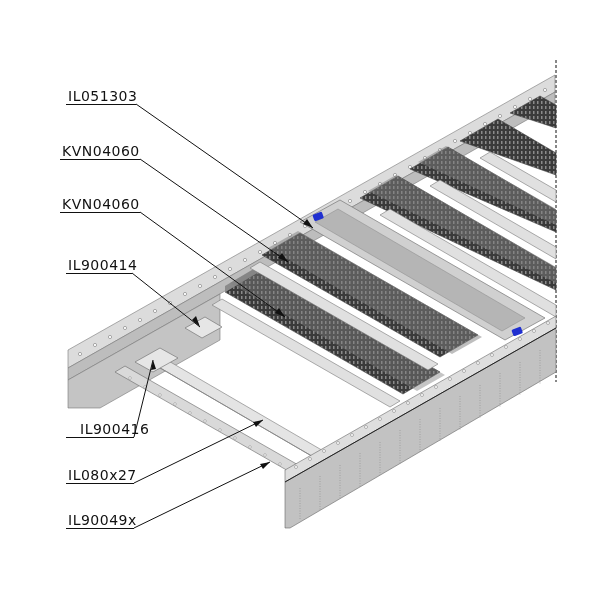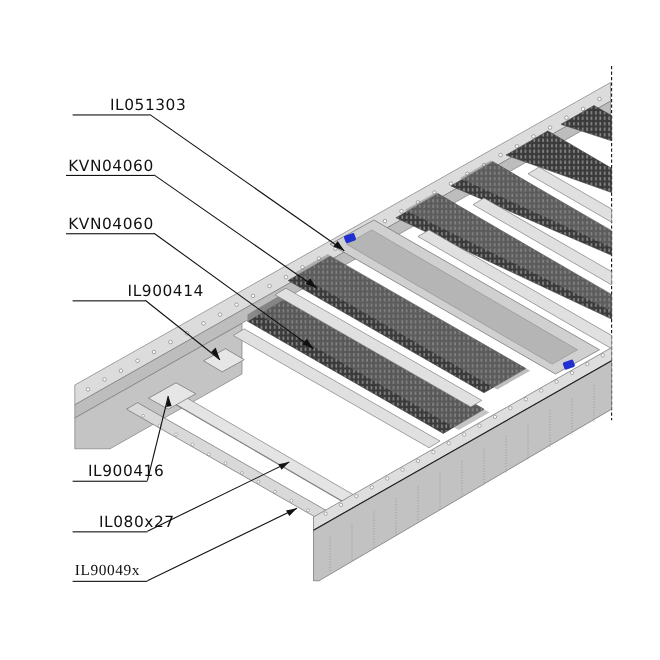--- a/index.html
+++ b/index.html
@@ -170,32 +170,32 @@
     <polygon points="313,228 303,224 307,219"></polygon>
     <polygon points="288,262 278,258 282,253"></polygon>
     <polygon points="285,317 275,313 279,308"></polygon>
     <polygon points="200,327 192,320 196,316"></polygon>
     <polygon points="153,360 151,370 156,369"></polygon>
     <polygon points="263,420 253,422 256,427"></polygon>
     <polygon points="270,462 260,464 263,469"></polygon>
   </g>
 </svg>
 
-<div class="callout-label" style="left:68px; top:88px;margin-left:32px;">IL051303</div>
+<div class="callout-label" style="left:68px; top:88px;">IL051303</div>
 <div class="callout-underline" style="left:66px; top:104px; width:70px;"></div>
 
 <div class="callout-label" style="left:62px; top:143px;">KVN04060</div>
 <div class="callout-underline" style="left:60px; top:159px; width:80px;"></div>
 
 <div class="callout-label" style="left:62px; top:196px;">KVN04060</div>
 <div class="callout-underline" style="left:60px; top:212px; width:80px;"></div>
 
-<div class="callout-label" style="left:68px; top:257px;margin-left:48px;">IL900414</div>
+<div class="callout-label" style="left:68px; top:257px;">IL900414</div>
 <div class="callout-underline" style="left:66px; top:273px; width:66px;"></div>
 
 <div class="callout-label" style="left:80px; top:421px;">IL900416</div>
 <div class="callout-underline" style="left:66px; top:437px; width:68px;"></div>
 
-<div class="callout-label" style="left:68px; top:467px;margin-left:22px;">IL080x27</div>
+<div class="callout-label" style="left:68px; top:467px;">IL080x27</div>
 <div class="callout-underline" style="left:66px; top:483px; width:68px;"></div>
 
-<div class="callout-label" style="left:68px; top:512px;font-family:Liberation Serif, serif;">IL90049x</div>
+<div class="callout-label" style="left:68px; top:512px;">IL90049x</div>
 <div class="callout-underline" style="left:66px; top:528px; width:68px;"></div>
 
 </body></html>

